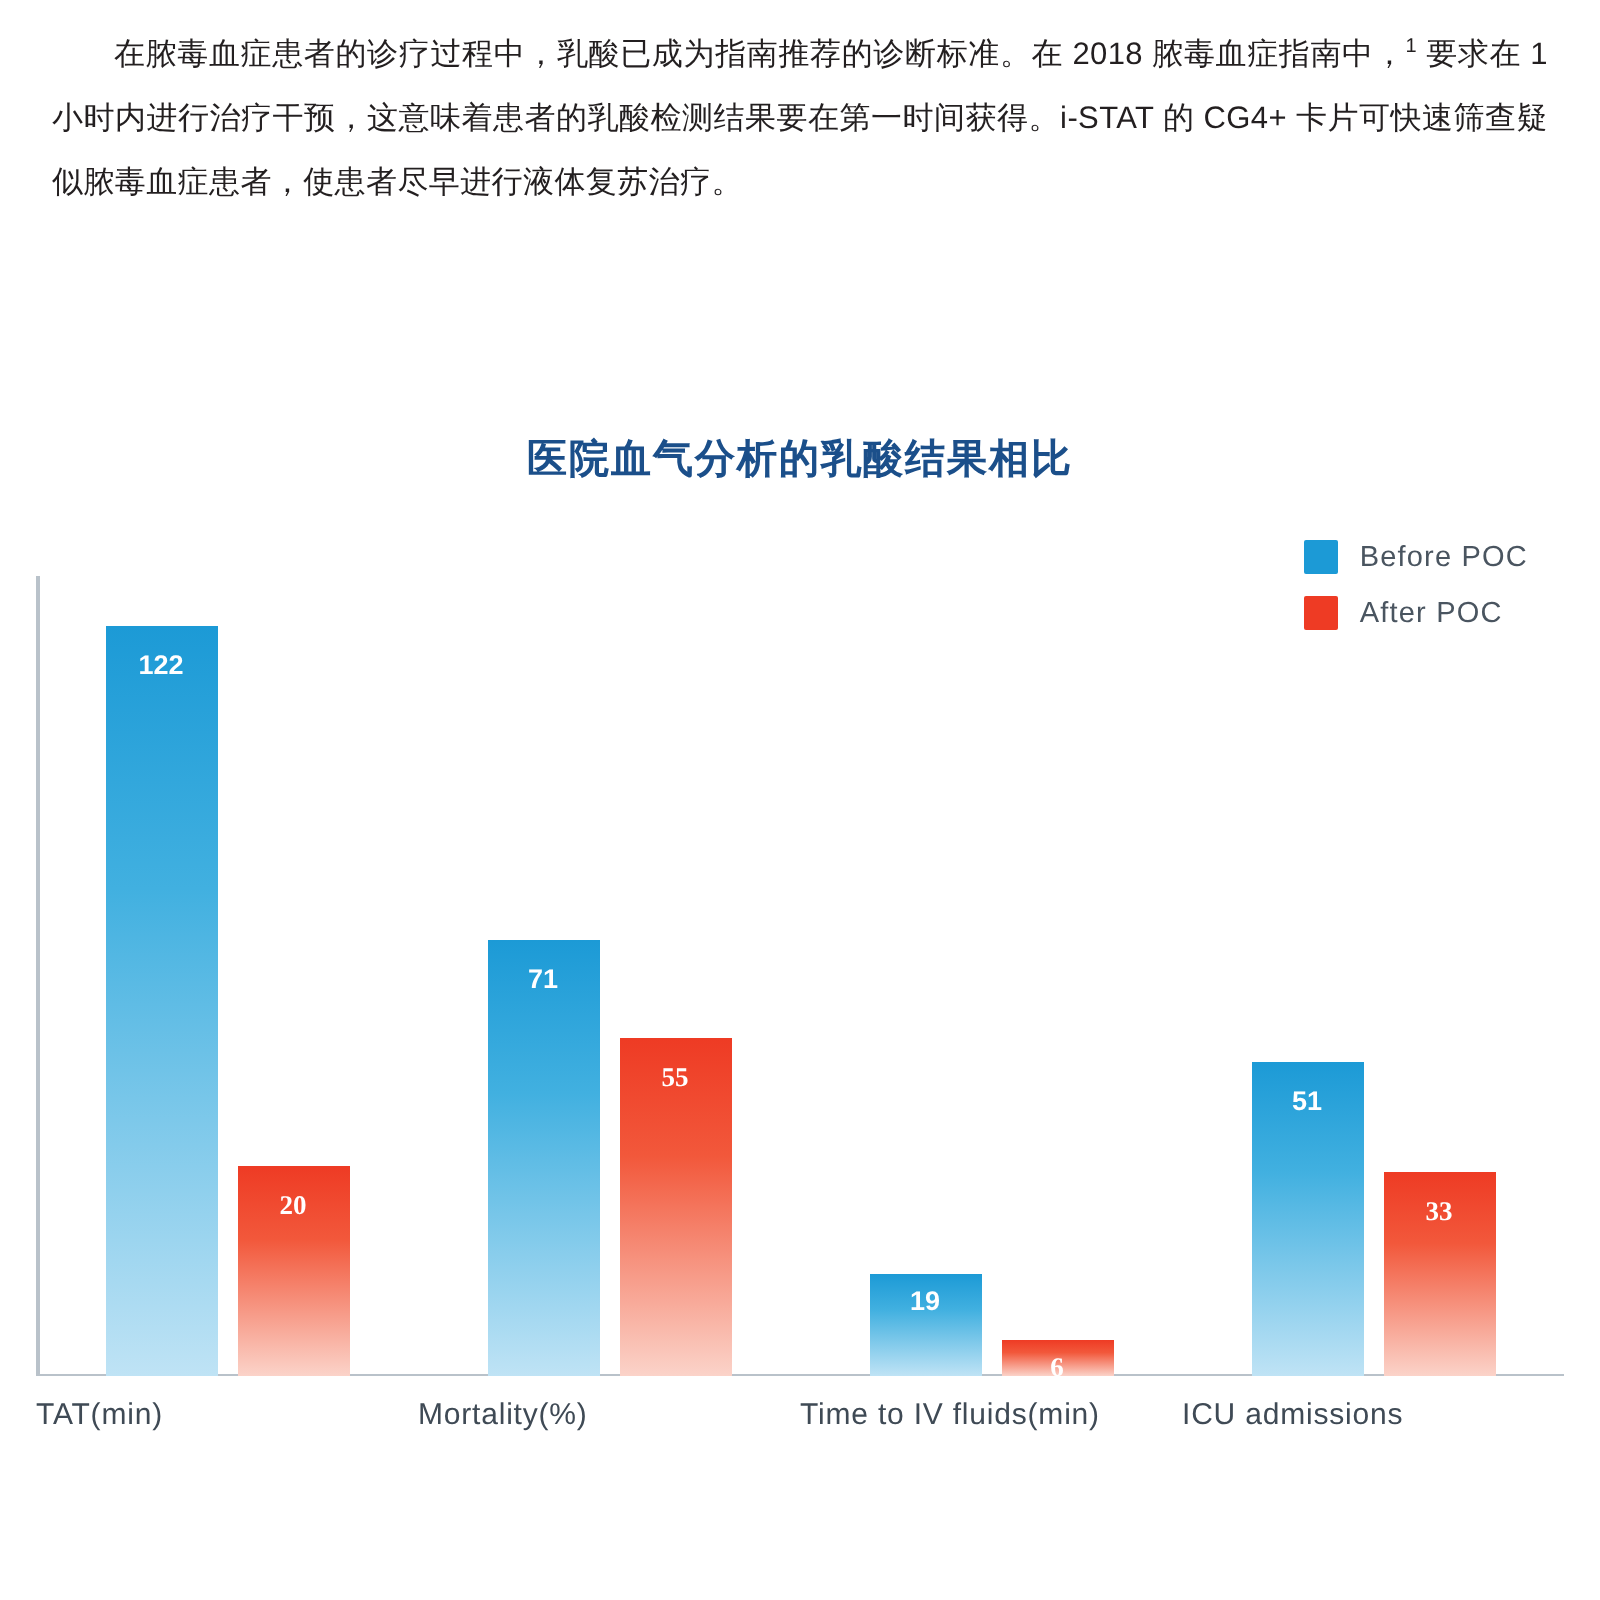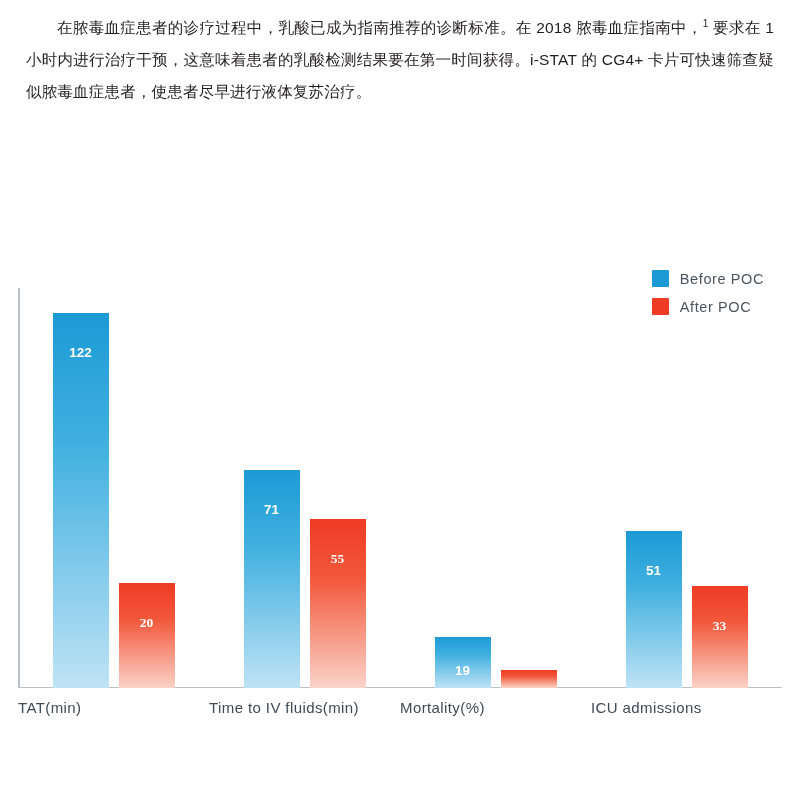--- a/index.html
+++ b/index.html
@@ -137,21 +137,20 @@
   }
   .bar-value {
     position: absolute;
     top: 12px;
     left: 0;
     width: 100%;
     text-align: center;
     color: #ffffff;
     font-size: 13.5px;
     font-weight: bold;
-    margin-top: 20px;
   }
   
   .bar.small .bar-value {
     top: 6px;
   }
 
   
   .cats {
     position: absolute;
     left: 18px;
@@ -170,20 +169,21 @@
 </style>
 </head>
 <body>
 
 <div class="intro">
   <p><span>在脓毒血症患者的诊疗过程中，乳酸已成为指南推荐的诊断标准。在 2018 脓毒血症指南中，</span><span class="sup">1</span><span> 要求在 1 小时内进行治疗干预，这意味着患者的乳酸检测结果要在第一时间获得。i-STAT 的 CG4+ 卡片可快速筛查疑似脓毒血症患者，使患者尽早进行液体复苏治疗。</span></p>
 </div>
 
 <div class="chart-wrap">
 
+  <div class="chart-title">医院血气分析的乳酸结果相比</div>
 
   <div class="legend">
     <div class="legend-row">
       <span class="legend-swatch" style="background:#1c9ad6"></span>
       <span>Before POC</span>
     </div>
     <div class="legend-row">
       <span class="legend-swatch" style="background:#ee3b24"></span>
       <span>After POC</span>
     </div>
@@ -237,18 +237,18 @@
             <span class="bar-value">33</span>
           </div>
         </div>
       </div>
 
     </div>
   </div>
 
   <div class="cats">
     <div class="cat">TAT(min)</div>
+    <div class="cat">Mortality(%)</div>
     <div class="cat">Time to IV fluids(min)</div>
-    <div class="cat">Mortality(%)</div>
     <div class="cat">ICU admissions</div>
   </div>
 
 </div>
 
 </body></html>

